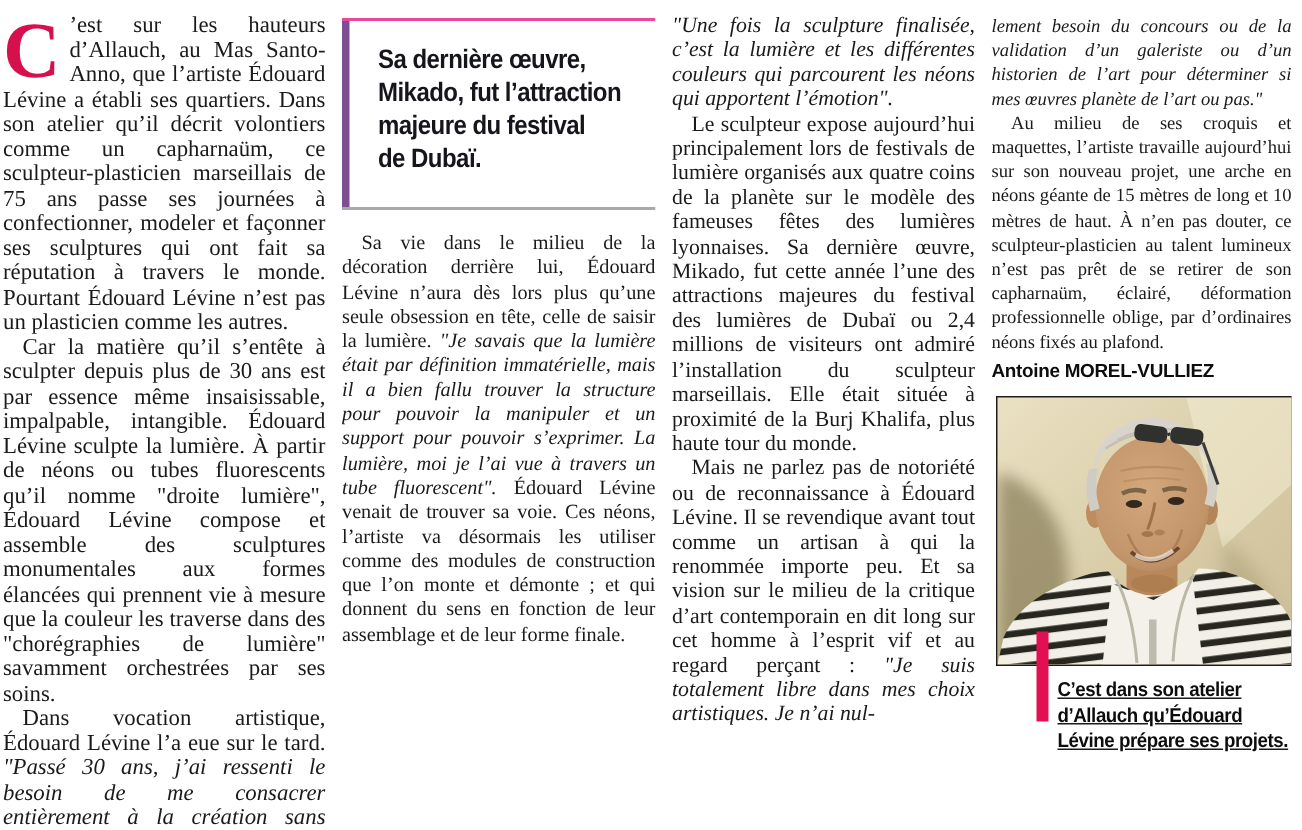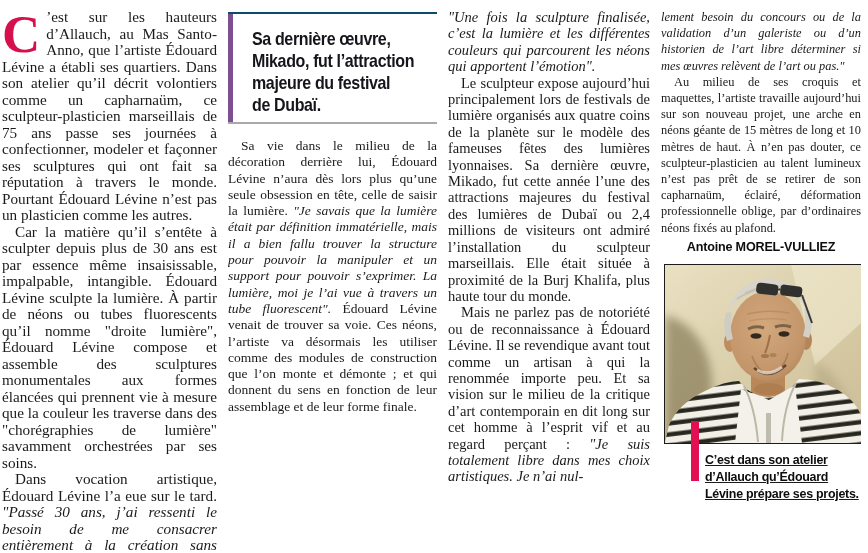--- a/index.html
+++ b/index.html
@@ -9,25 +9,25 @@
   .col{height:544px;overflow:hidden;color:#1a1a1a;text-align:justify;hyphens:auto;-webkit-hyphens:auto;}
   .col1{font-size:15.2px;line-height:16.5px;}
   .col2{font-size:13.5px;line-height:16.3px;}
   .col3{font-size:14.5px;line-height:16.4px;}
   .col4{font-size:12.4px;line-height:16.2px;}
   .colflow p{margin:0;text-indent:13px;}
   .colflow p.noindent{text-indent:0;}
   .it{font-style:italic;}
   .dropcap{float:left;font-weight:bold;color:#d5104c;font-size:53px;line-height:44px;padding:3px 6px 0 0;}
   
-  .quote-box{position:relative;margin:3px 0 14px 0;border-top:2px solid #0c4a6e;border-bottom:2px solid #a9a9a9;padding:14px 0 6px 24px;}
+  .quote-box{position:relative;margin:3px 0 14px 0;border-top:2px solid #ec4899;border-bottom:2px solid #a9a9a9;padding:14px 0 22px 24px;}
   .quote-bar{position:absolute;left:0;top:0;bottom:0;width:5px;background:#7d4f92;}
   .quote-text{font-family:"Liberation Sans",sans-serif;font-weight:bold;font-size:17.8px;line-height:22px;color:#15151c;letter-spacing:-0.4px;text-align:left;transform:scaleX(0.9);transform-origin:0 0;white-space:nowrap;}
   
-  .byline{font-family:"Liberation Sans",sans-serif;font-weight:bold;font-size:12.6px;letter-spacing:-0.2px;text-align:center;margin-top:3px;color:#0d0d0d;}
+  .byline{font-family:"Liberation Sans",sans-serif;font-weight:bold;font-size:12.6px;letter-spacing:-0.2px;text-align:left;margin-top:3px;color:#0d0d0d;}
   .photo-area{position:relative;margin-top:9px;text-decoration:underline;}
   .photo{width:198px;height:180px;border:1px solid #1c1c1c;box-sizing:border-box;margin-left:3px;background:#d8cca9;overflow:hidden;}
   .caption-bar{position:absolute;top:157px;left:30px;width:8px;height:60px;background:#e20f53;}
   .caption{margin:7px 0 0 44px;font-family:"Liberation Sans",sans-serif;font-weight:bold;font-size:13.4px;line-height:17px;letter-spacing:-0.3px;color:#0d0d0d;text-align:left;transform:scaleX(0.93);transform-origin:0 0;white-space:nowrap;}
 </style>
 </head>
 <body>
 
 <div class="page">
   <div class="cols">
@@ -53,21 +53,21 @@
     <div class="col col3">
       <div class="colflow">
           <p class="noindent"><span class="it">"Une fois la sculpture finalisée, c’est la lumière et les différentes couleurs qui parcourent les néons qui apportent l’émotion".</span></p>
           <p><span>Le sculpteur expose aujourd’hui principalement lors de festivals de lumière organisés aux quatre coins de la planète sur le modèle des fameuses fêtes des lumières lyonnaises. Sa dernière œuvre, Mikado, fut cette année l’une des attractions majeures du festival des lumières de Dubaï ou 2,4 millions de visiteurs ont admiré l’installation du sculpteur marseillais. Elle était située à proximité de la Burj Khalifa, plus haute tour du monde.</span></p>
           <p><span>Mais ne parlez pas de notoriété ou de reconnaissance à Édouard Lévine. Il se revendique avant tout comme un artisan à qui la renommée importe peu. Et sa vision sur le milieu de la critique d’art contemporain en dit long sur cet homme à l’esprit vif et au regard perçant : </span><span class="it">"Je suis totalement libre dans mes choix artistiques. Je n’ai nul-</span></p>
         </div>
     </div>
 
     <div class="col col4">
       <div class="colflow">
-          <p class="noindent"><span class="it">lement besoin du concours ou de la validation d’un galeriste ou d’un historien de l’art libre déterminer si mes œuvres relèvent de l’art ou pas."</span></p>
+          <p class="noindent"><span class="it">lement besoin du concours ou de la validation d’un galeriste ou d’un historien de l’art pour déterminer si mes œuvres planète de l’art ou pas."</span></p>
           <p><span>Au milieu de ses croquis et maquettes, l’artiste travaille aujourd’hui sur son nouveau projet, une arche en néons géante de 15 mètres de long et 10 mètres de haut. À n’en pas douter, ce sculpteur-plasticien au talent lumineux n’est pas prêt de se retirer de son capharnaüm, éclairé, déformation professionnelle oblige, par d’ordinaires néons fixés au plafond.</span></p>
         </div>
       <div class="byline">Antoine MOREL-VULLIEZ</div>
 
       <div class="photo-area">
         <div class="photo">
           <svg width="196" height="178" viewBox="0 0 196 178" xmlns="http://www.w3.org/2000/svg">
             <defs>
               <linearGradient id="wall" x1="0" y1="0" x2="1" y2="1">
                 <stop offset="0" stop-color="#eae1c3"></stop>

